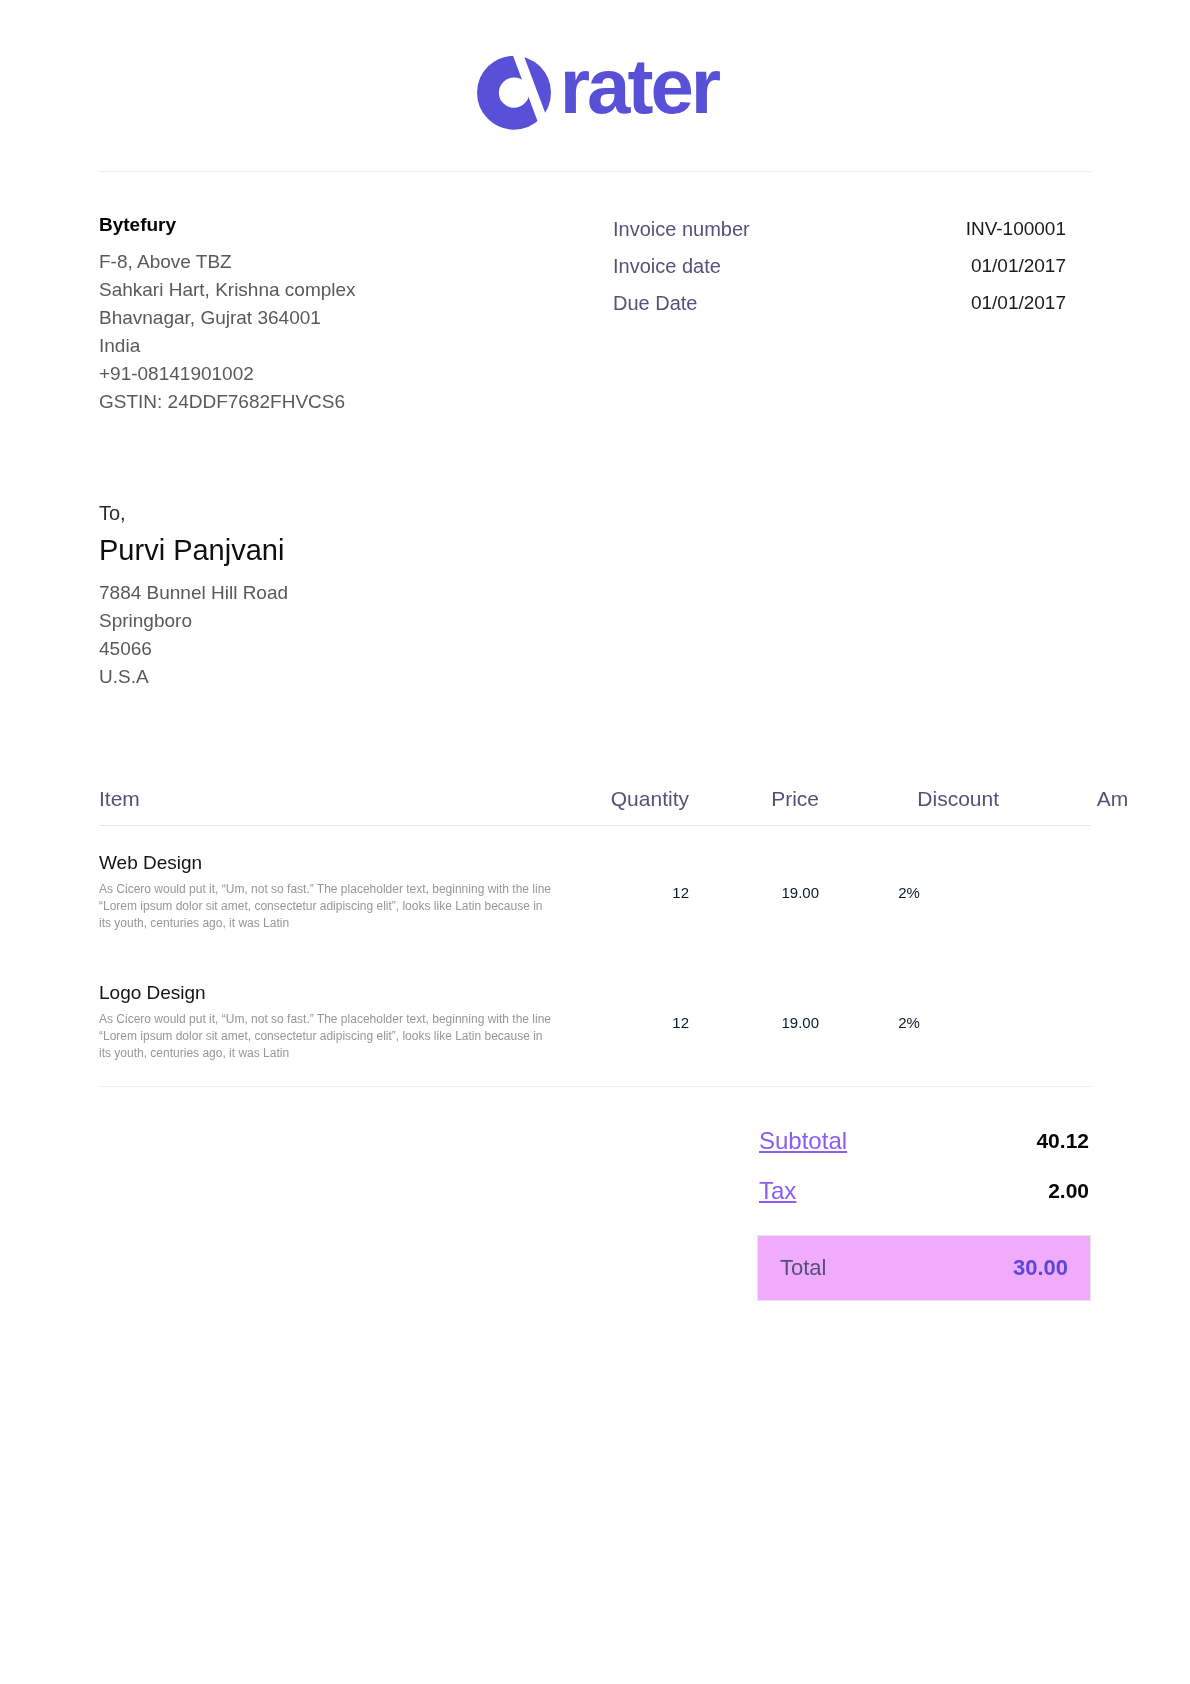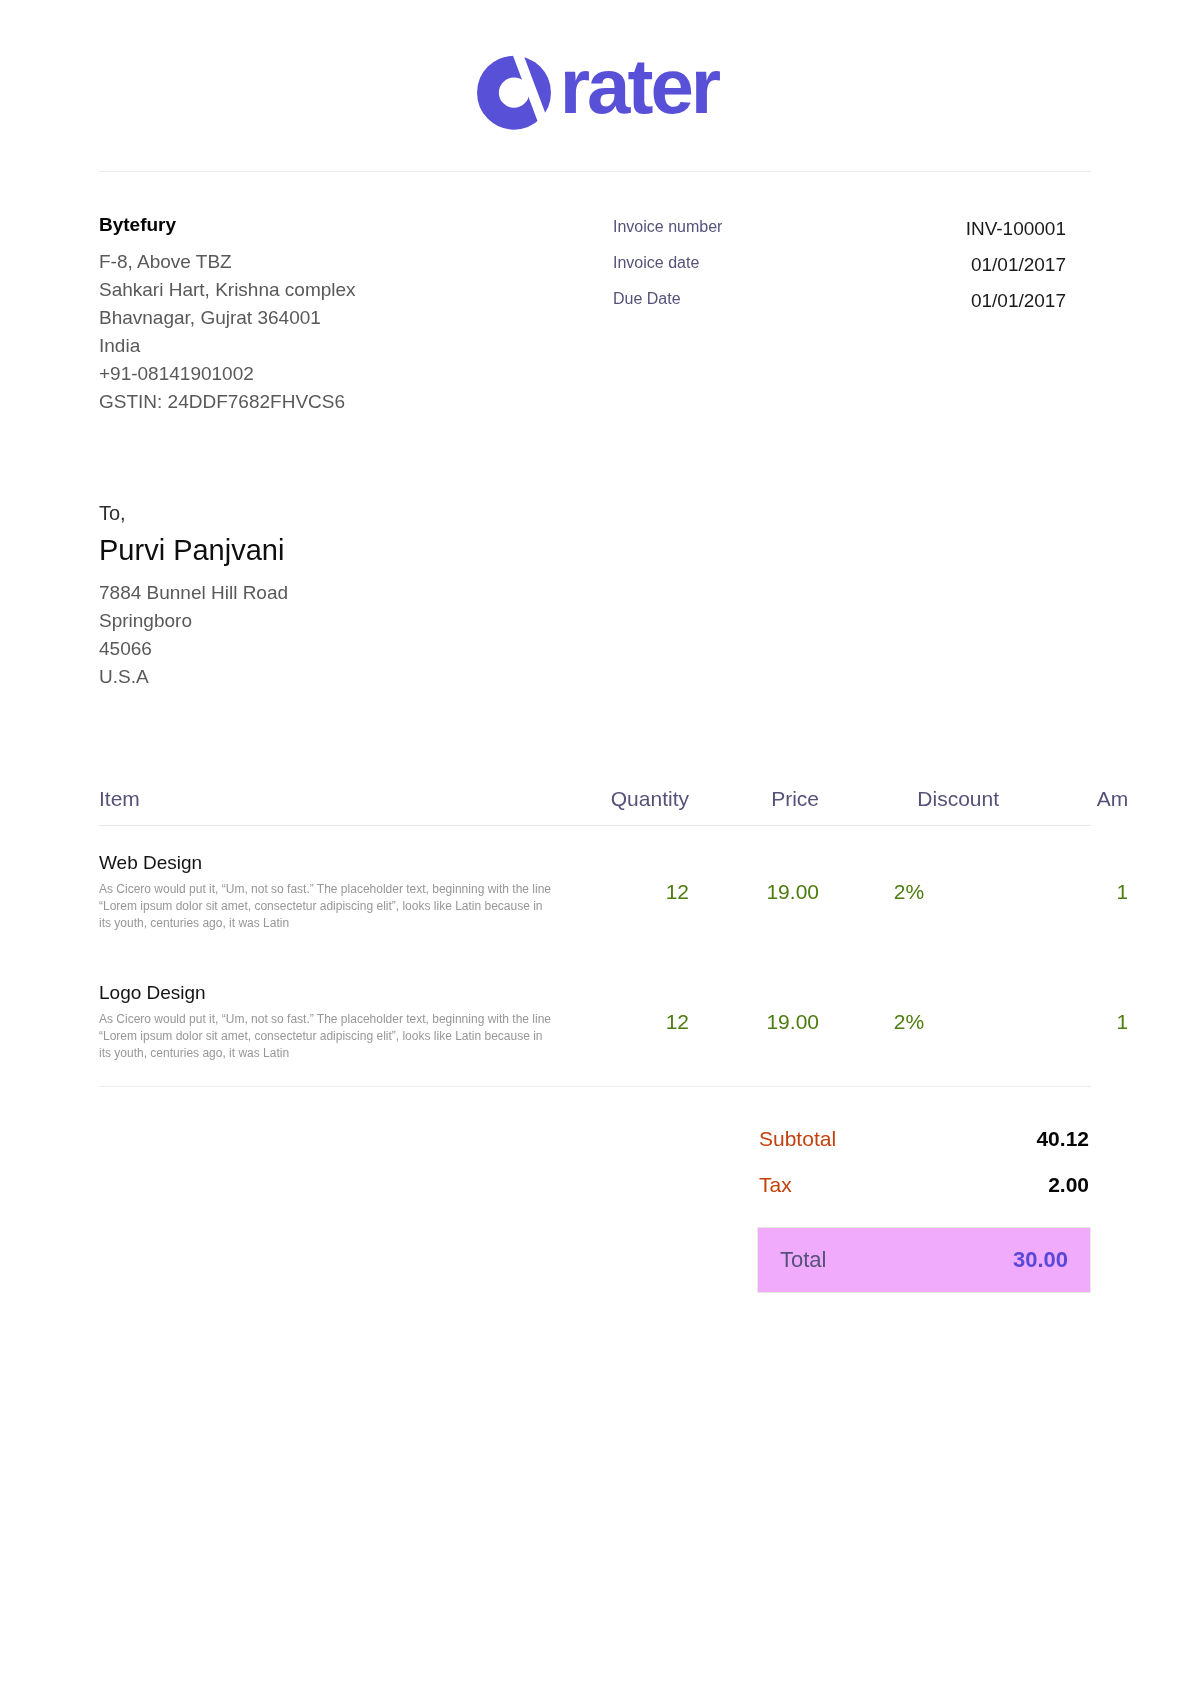--- a/index.html
+++ b/index.html
@@ -35,21 +35,21 @@
     transform: translateY(-5px);
   }
 
   
   .parties-row { display: flex; justify-content: space-between; margin-top: 42px; }
   .company-name { font-size: 19px; font-weight: bold; color: #040404; margin-bottom: 12px; }
   .addr-line { font-size: 19px; color: #595959; line-height: 28px; }
 
   .meta-block { width: 478px; padding-right: 25px; padding-top: 4px; }
   .meta-row { display: flex; justify-content: space-between; margin-bottom: 14px; }
-  .meta-label { font-size: 16px; color: #55527a; }
+  .meta-label { font-size: 20px; color: #55527a; }
   .meta-value { font-size: 19px; color: #1a1a1d; }
 
   
   .bill-to { margin-top: 82px; }
   .to-prefix { font-size: 20px; color: #2b2b2b; line-height: 30px; }
   .bill-name { font-size: 29px; font-weight: normal; color: #0e0e0e; margin: 6px 0 12px; }
 
   
   .items { margin-top: 96px; border-bottom: 1px solid #ededed; }
   .items-header, .item-row {
@@ -57,27 +57,27 @@
     grid-template-columns: 470px 120px 130px 180px 170px;
     align-items: center;
   }
   .items-header { padding-bottom: 14px; border-bottom: 1px solid #e8e8e8; }
   .head-cell { font-size: 21px; color: #55527a; }
   .head-cell.c-qty, .head-cell.c-price, .head-cell.c-disc, .head-cell.c-amt { text-align: right; }
   .item-row { padding: 26px 0 24px; }
   .item-cell-main { padding-right: 10px; }
   .item-name { font-size: 19px; color: #141414; margin-bottom: 7px; }
   .item-desc { font-size: 12px; color: #979797; line-height: 17px; max-width: 452px; }
-  .num-cell { font-size: 21px; color: #4d7c0f; text-align: right; }
+  .num-cell { font-size: 15px; color: #0f172a; text-align: right; }
   .num-cell.c-disc { text-align: center; }
 
   
   .summary { width: 334px; margin-left: auto; margin-top: 40px; }
   .sum-row { display: flex; justify-content: space-between; align-items: center; margin-bottom: 22px; padding: 0 2px; }
-  .sum-label { font-size: 21px; color: #c2410c; }
+  .sum-label { font-size: 24px; color: #8b5cf6; text-decoration: underline; }
   .sum-value { font-size: 21px; font-weight: bold; color: #060606; }
   .total-box {
     margin-top: 30px;
     border: 1px solid #e8e8e6;
     background: #f0abfc;
     padding: 19px 22px;
     display: flex;
     justify-content: space-between;
     align-items: center;
   }

